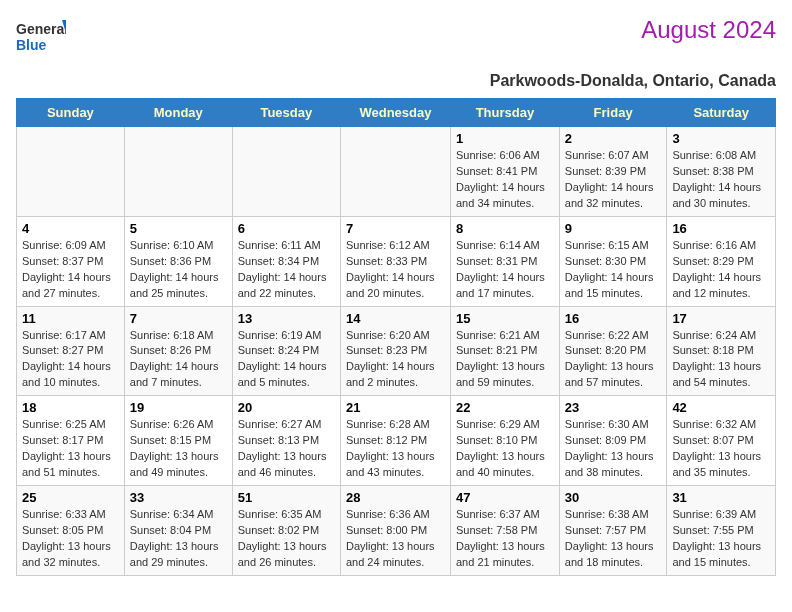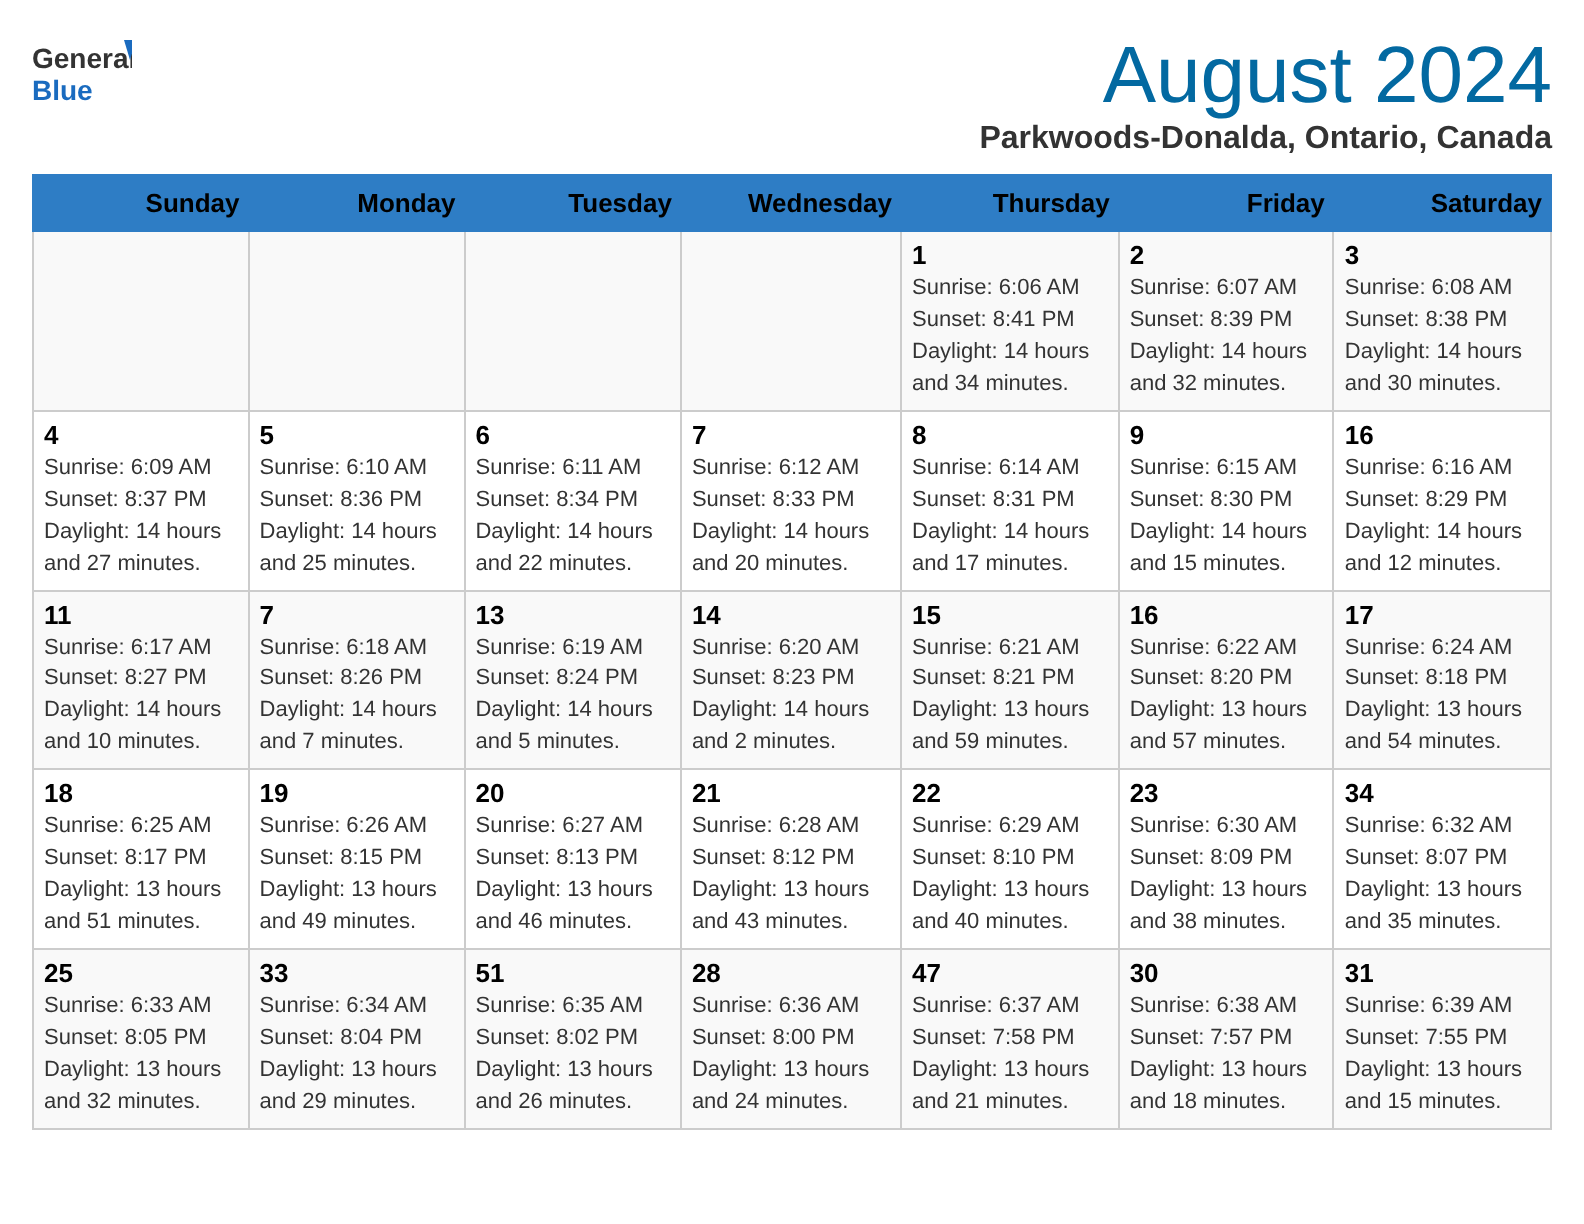--- a/index.html
+++ b/index.html
@@ -18,39 +18,40 @@
     }
     .logo {
       display: flex;
       align-items: center;
       gap: 4px;
     }
     .title-area {
       text-align: right;
     }
     .main-title {
-      font-size: 40px;
+      font-size: 24px;
       font-weight: normal;
-      color: #0369a1;
+      color: #a21caf;
     }
     .subtitle {
       font-size: 16px;
       color: #333;
       font-weight: bold;
+      margin-top: 28px;
     }
     table {
       width: 100%;
       border-collapse: collapse;
       font-size: 11px;
     }
     thead tr th {
       background-color: #2e7dc5;
-      color: #000000;
+      color: #fef9c3;
       padding: 6px 4px;
-      text-align: right;
+      text-align: center;
       font-size: 13px;
       border: 1px solid #2e7dc5;
     }
     tbody tr td {
       border: 1px solid #ccc;
       padding: 4px 5px;
       vertical-align: top;
       width: 113px;
       min-height: 80px;
       background: #fff;
@@ -199,21 +200,21 @@
         </td>
         <td>
           <span class="day-number">22</span>
           <div class="day-info">Sunrise: 6:29 AM<br>Sunset: 8:10 PM<br>Daylight: 13 hours and 40 minutes.</div>
         </td>
         <td>
           <span class="day-number">23</span>
           <div class="day-info">Sunrise: 6:30 AM<br>Sunset: 8:09 PM<br>Daylight: 13 hours and 38 minutes.</div>
         </td>
         <td>
-          <span class="day-number">34</span>
+          <span class="day-number">42</span>
           <div class="day-info">Sunrise: 6:32 AM<br>Sunset: 8:07 PM<br>Daylight: 13 hours and 35 minutes.</div>
         </td>
       </tr>
       <tr>
         <td>
           <span class="day-number">25</span>
           <div class="day-info">Sunrise: 6:33 AM<br>Sunset: 8:05 PM<br>Daylight: 13 hours and 32 minutes.</div>
         </td>
         <td>
           <span class="day-number">33</span>

